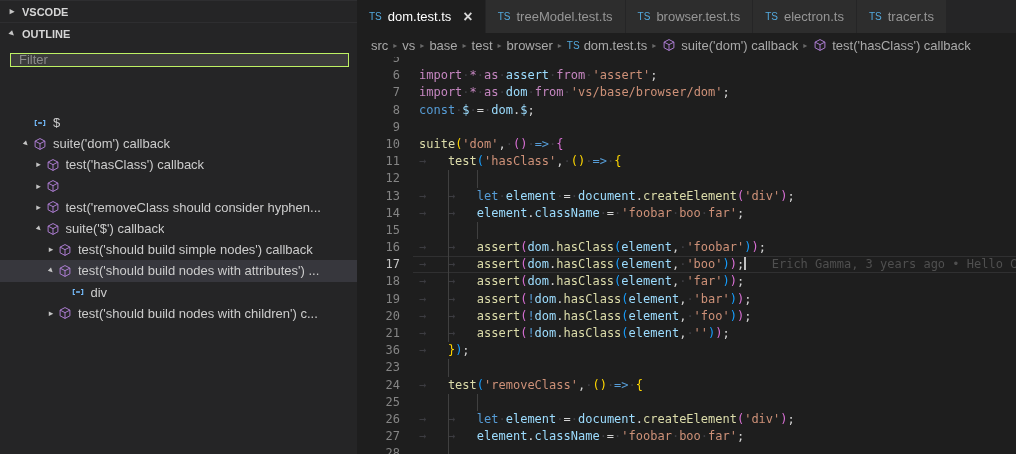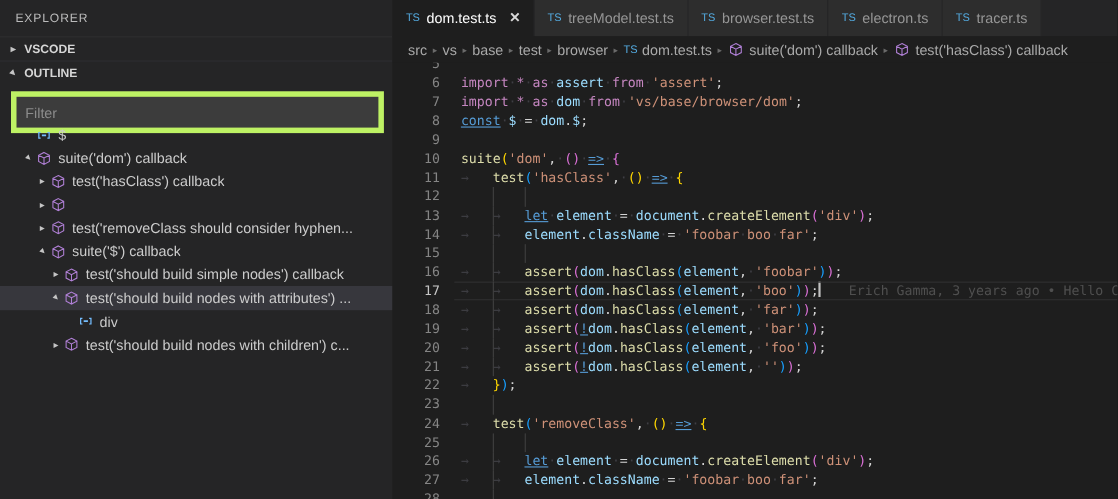--- a/index.html
+++ b/index.html
@@ -12,21 +12,21 @@
              background:#252526; color:#cccccc; overflow:hidden; }
   .pane-title { height:33px; display:flex; align-items:center; padding-left:14px;
                 font-size:11px; letter-spacing:0.8px; color:#bbbbbb; }
   .section-header { height:22px; display:flex; align-items:center; gap:4px;
                     padding-left:6px; font-size:11px; font-weight:bold; color:#d6d6d6;
                     border-top:1px solid #2e2e30; cursor:pointer; }
   .twisty { display:inline-block; width:12px; text-align:center; font-size:9px;
             color:#c5c5c5; line-height:1; }
   .twisty.expanded { transform:rotate(45deg); }
   .filter-wrap { padding:6px 8px 6px 10px; }
-  .filter-input { width:100%; height:38px; background:#3c3c3c; border:5px solid #bef264;
+  .filter-input { width:100%; height:14px; background:#3c3c3c; border:1px solid #bef264;
                   color:#cccccc; font-size:13px; padding:0 8px;
                   font-family:"Liberation Sans", sans-serif; }
   .filter-input::placeholder { color:#8c8c8c; }
   #tree { position:absolute; left:0; top:112px; right:0; }
   .tree-row { height:21.2px; display:flex; align-items:center; font-size:13px;
               color:#cccccc; white-space:nowrap; cursor:pointer; }
   .tree-row.selected { background:#37373d; }
   .tree-label { overflow:hidden; text-overflow:clip; }
   .sym-icon { display:inline-flex; width:16px; height:16px; margin-right:5px;
               flex:none; align-items:center; justify-content:center; }
@@ -57,39 +57,38 @@
                white-space:pre; font-family:"DejaVu Sans Mono", monospace; font-size:12px;
                color:#d4d4d4; }
   .code-line.current::before { content:""; position:absolute; left:56px; right:0; top:0;
                bottom:0; border-top:1px solid #303031; border-bottom:1px solid #303031; }
   .ln { position:absolute; left:0; top:0; width:43px; text-align:right; color:#858585; }
   .current .ln { color:#c6c6c6; }
   .guide { position:absolute; top:0; bottom:0; width:1px; background:#404040; }
   .tk-tab { display:inline-block; width:28.9px; color:#3c3c41; vertical-align:top; }
   .tk-ws  { color:#3e3e44; }
   .tk-kw  { color:#c586c0; }
-  .tk-st  { color:#569cd6;text-decoration:underline; }
+  .tk-st  { color:#569cd6; }
   .tk-fn  { color:#dcdcaa; }
   .tk-var { color:#9cdcfe; }
   .tk-str { color:#ce9178; }
   .tk-pn  { color:#d4d4d4; }
   .tk-b1  { color:#ffd700; }
   .tk-b2  { color:#da70d6; }
   .tk-b3  { color:#179fff; }
   .cursor { display:inline-block; width:1.5px; height:14px; background:#c0c0c0;
             vertical-align:-2px; }
   .blame { color:#4f4f4f; margin-left:26px; }
 </style>
 </head>
 <body>
 
 <div id="app">
 
   <aside id="sidebar">
-    <div class="pane-title">EXPLORER</div>
     <div class="section-header">
       <span class="twisty">▸</span>
       <span>VSCODE</span>
     </div>
     <div class="section-header">
       <span class="twisty expanded">▸</span>
       <span>OUTLINE</span>
     </div>
     <div class="filter-wrap">
       <input class="filter-input" placeholder="Filter" style="">
@@ -267,21 +266,21 @@
           <div class="code-line"><span class="guide" style="left: 90.9px;"></span><span class="guide" style="left: 119.8px;"></span><span class="ln">12</span></div>
           <div class="code-line"><span class="guide" style="left: 90.9px;"></span><span class="ln">13</span><span class="tk-tab">→</span><span class="tk-tab">→</span><span class="tk-st">let</span><span class="tk-ws">·</span><span class="tk-var">element</span><span class="tk-ws">·</span><span class="tk-pn">=</span><span class="tk-ws">·</span><span class="tk-var">document</span><span class="tk-pn">.</span><span class="tk-fn">createElement</span><span class="tk-b2">(</span><span class="tk-str">'div'</span><span class="tk-b2">)</span><span class="tk-pn">;</span></div>
           <div class="code-line"><span class="guide" style="left: 90.9px;"></span><span class="ln">14</span><span class="tk-tab">→</span><span class="tk-tab">→</span><span class="tk-var">element</span><span class="tk-pn">.</span><span class="tk-var">className</span><span class="tk-ws">·</span><span class="tk-pn">=</span><span class="tk-ws">·</span><span class="tk-str">'foobar</span><span class="tk-ws">·</span><span class="tk-str">boo</span><span class="tk-ws">·</span><span class="tk-str">far'</span><span class="tk-pn">;</span></div>
           <div class="code-line"><span class="guide" style="left: 90.9px;"></span><span class="guide" style="left: 119.8px;"></span><span class="ln">15</span></div>
           <div class="code-line"><span class="guide" style="left: 90.9px;"></span><span class="ln">16</span><span class="tk-tab">→</span><span class="tk-tab">→</span><span class="tk-fn">assert</span><span class="tk-b2">(</span><span class="tk-var">dom</span><span class="tk-pn">.</span><span class="tk-fn">hasClass</span><span class="tk-b3">(</span><span class="tk-var">element</span><span class="tk-pn">,</span><span class="tk-ws">·</span><span class="tk-str">'foobar'</span><span class="tk-b3">)</span><span class="tk-b2">)</span><span class="tk-pn">;</span></div>
           <div class="code-line current"><span class="guide" style="left: 90.9px;"></span><span class="ln">17</span><span class="tk-tab">→</span><span class="tk-tab">→</span><span class="tk-fn">assert</span><span class="tk-b2">(</span><span class="tk-var">dom</span><span class="tk-pn">.</span><span class="tk-fn">hasClass</span><span class="tk-b3">(</span><span class="tk-var">element</span><span class="tk-pn">,</span><span class="tk-ws">·</span><span class="tk-str">'boo'</span><span class="tk-b3">)</span><span class="tk-b2">)</span><span class="tk-pn">;</span><span class="cursor"></span><span class="blame">Erich Gamma, 3 years ago • Hello Co</span></div>
           <div class="code-line"><span class="guide" style="left: 90.9px;"></span><span class="ln">18</span><span class="tk-tab">→</span><span class="tk-tab">→</span><span class="tk-fn">assert</span><span class="tk-b2">(</span><span class="tk-var">dom</span><span class="tk-pn">.</span><span class="tk-fn">hasClass</span><span class="tk-b3">(</span><span class="tk-var">element</span><span class="tk-pn">,</span><span class="tk-ws">·</span><span class="tk-str">'far'</span><span class="tk-b3">)</span><span class="tk-b2">)</span><span class="tk-pn">;</span></div>
           <div class="code-line"><span class="guide" style="left: 90.9px;"></span><span class="ln">19</span><span class="tk-tab">→</span><span class="tk-tab">→</span><span class="tk-fn">assert</span><span class="tk-b2">(</span><span class="tk-st">!</span><span class="tk-var">dom</span><span class="tk-pn">.</span><span class="tk-fn">hasClass</span><span class="tk-b3">(</span><span class="tk-var">element</span><span class="tk-pn">,</span><span class="tk-ws">·</span><span class="tk-str">'bar'</span><span class="tk-b3">)</span><span class="tk-b2">)</span><span class="tk-pn">;</span></div>
           <div class="code-line"><span class="guide" style="left: 90.9px;"></span><span class="ln">20</span><span class="tk-tab">→</span><span class="tk-tab">→</span><span class="tk-fn">assert</span><span class="tk-b2">(</span><span class="tk-st">!</span><span class="tk-var">dom</span><span class="tk-pn">.</span><span class="tk-fn">hasClass</span><span class="tk-b3">(</span><span class="tk-var">element</span><span class="tk-pn">,</span><span class="tk-ws">·</span><span class="tk-str">'foo'</span><span class="tk-b3">)</span><span class="tk-b2">)</span><span class="tk-pn">;</span></div>
           <div class="code-line"><span class="guide" style="left: 90.9px;"></span><span class="ln">21</span><span class="tk-tab">→</span><span class="tk-tab">→</span><span class="tk-fn">assert</span><span class="tk-b2">(</span><span class="tk-st">!</span><span class="tk-var">dom</span><span class="tk-pn">.</span><span class="tk-fn">hasClass</span><span class="tk-b3">(</span><span class="tk-var">element</span><span class="tk-pn">,</span><span class="tk-ws">·</span><span class="tk-str">''</span><span class="tk-b3">)</span><span class="tk-b2">)</span><span class="tk-pn">;</span></div>
-          <div class="code-line"><span class="ln">22</span><span class="tk-tab">→</span><span class="tk-b1">}</span><span class="tk-b3">)</span><span class="tk-pn">;</span></div>
+          <div class="code-line"><span class="ln">36</span><span class="tk-tab">→</span><span class="tk-b1">}</span><span class="tk-b3">)</span><span class="tk-pn">;</span></div>
           <div class="code-line"><span class="guide" style="left: 90.9px;"></span><span class="ln">23</span></div>
           <div class="code-line"><span class="ln">24</span><span class="tk-tab">→</span><span class="tk-fn">test</span><span class="tk-b3">(</span><span class="tk-str">'removeClass'</span><span class="tk-pn">,</span><span class="tk-ws">·</span><span class="tk-b1">()</span><span class="tk-ws">·</span><span class="tk-st">=&gt;</span><span class="tk-ws">·</span><span class="tk-b1">{</span></div>
           <div class="code-line"><span class="guide" style="left: 90.9px;"></span><span class="guide" style="left: 119.8px;"></span><span class="ln">25</span></div>
           <div class="code-line"><span class="guide" style="left: 90.9px;"></span><span class="ln">26</span><span class="tk-tab">→</span><span class="tk-tab">→</span><span class="tk-st">let</span><span class="tk-ws">·</span><span class="tk-var">element</span><span class="tk-ws">·</span><span class="tk-pn">=</span><span class="tk-ws">·</span><span class="tk-var">document</span><span class="tk-pn">.</span><span class="tk-fn">createElement</span><span class="tk-b2">(</span><span class="tk-str">'div'</span><span class="tk-b2">)</span><span class="tk-pn">;</span></div>
           <div class="code-line"><span class="guide" style="left: 90.9px;"></span><span class="ln">27</span><span class="tk-tab">→</span><span class="tk-tab">→</span><span class="tk-var">element</span><span class="tk-pn">.</span><span class="tk-var">className</span><span class="tk-ws">·</span><span class="tk-pn">=</span><span class="tk-ws">·</span><span class="tk-str">'foobar</span><span class="tk-ws">·</span><span class="tk-str">boo</span><span class="tk-ws">·</span><span class="tk-str">far'</span><span class="tk-pn">;</span></div>
           <div class="code-line"><span class="guide" style="left: 90.9px;"></span><span class="ln">28</span></div>
         </div>
     </div>
   </main>
 

